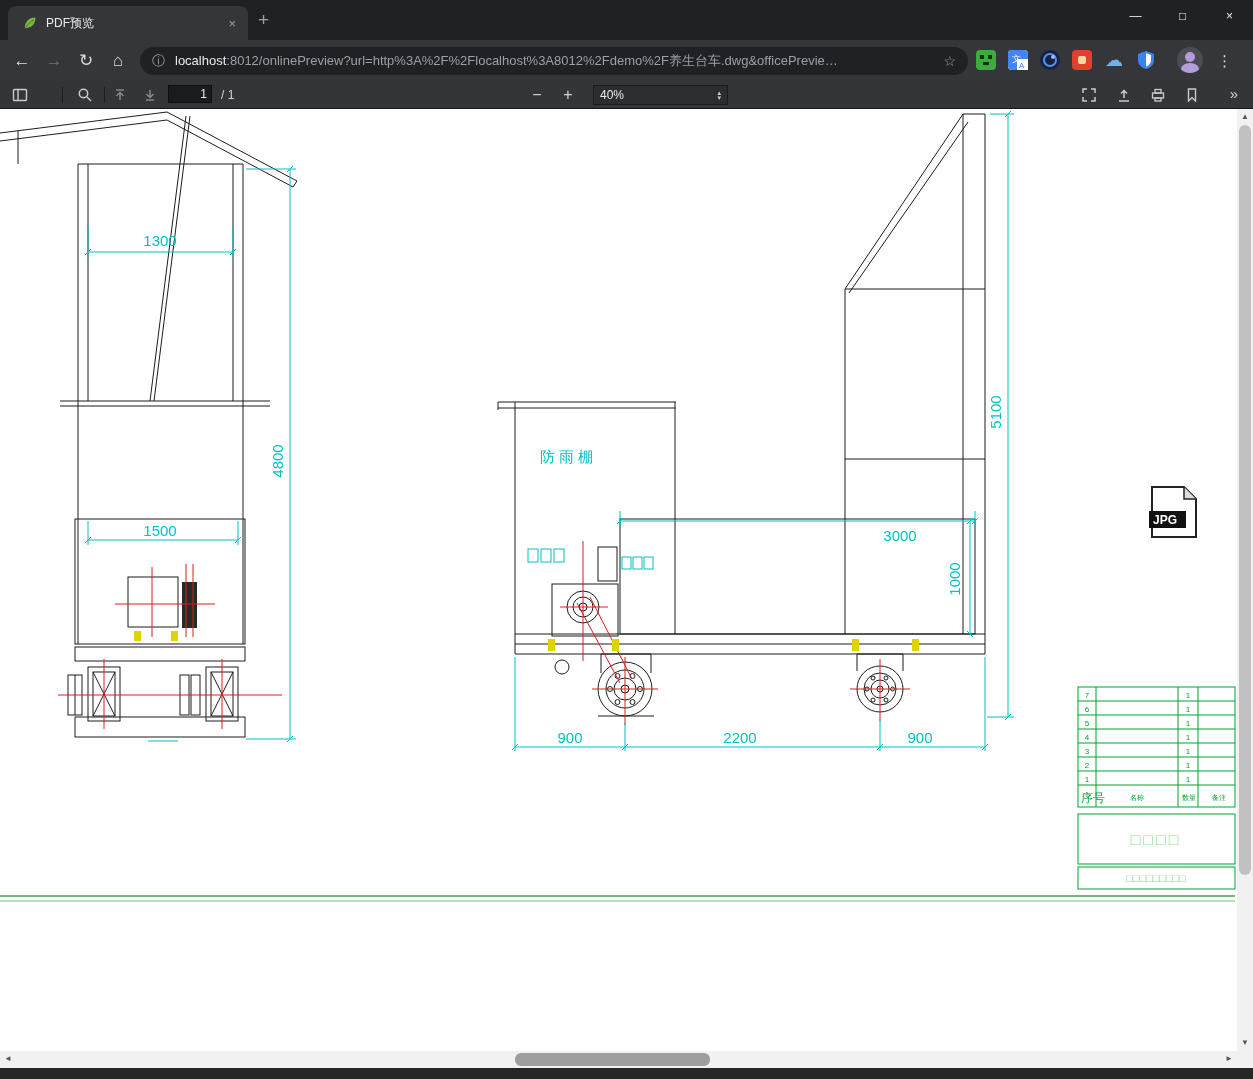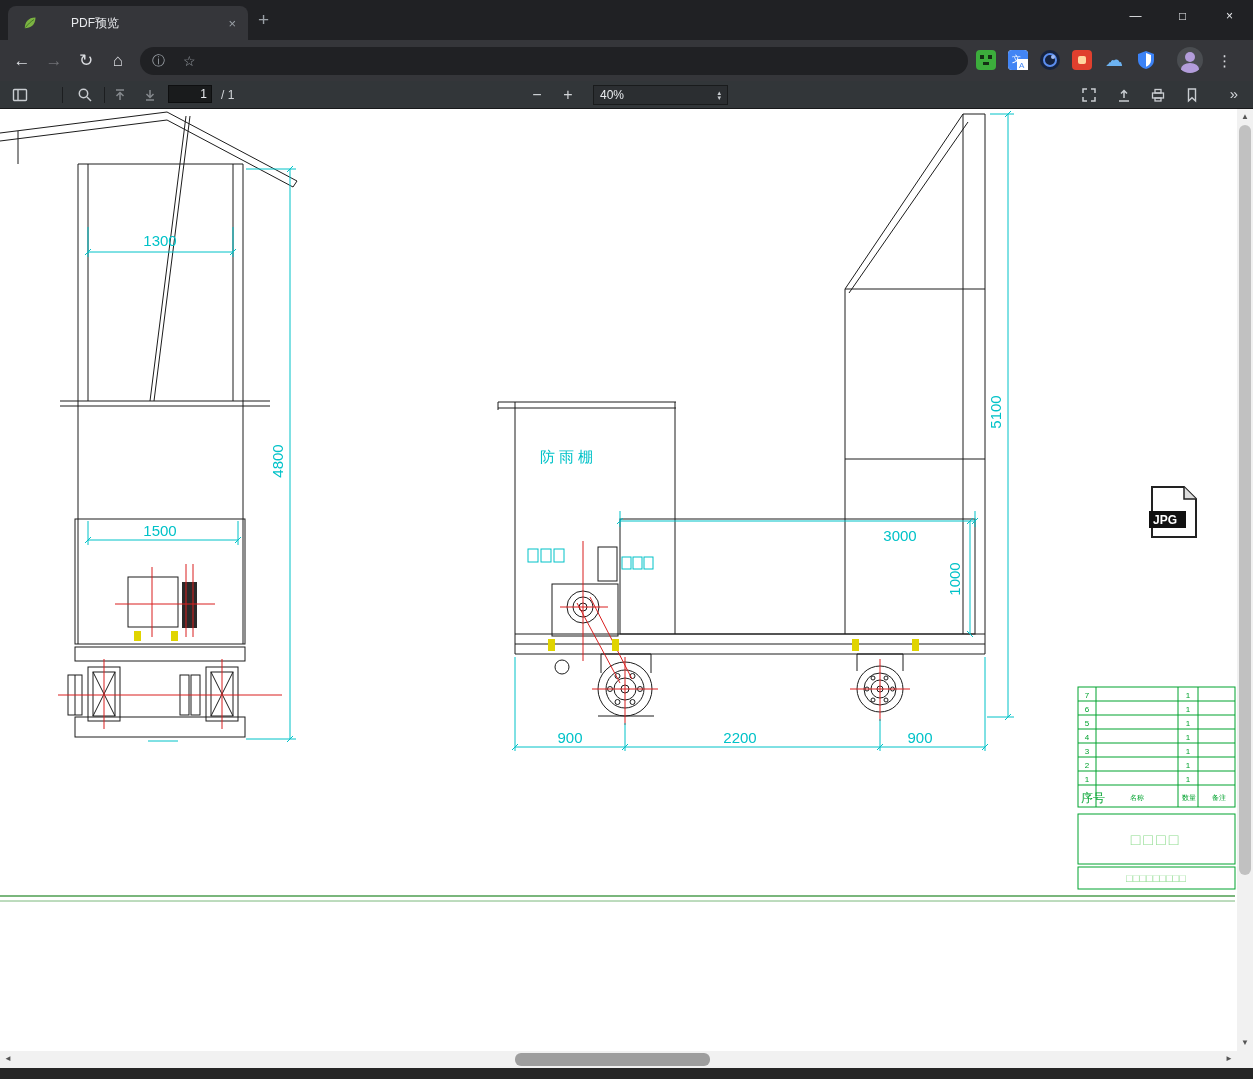--- a/index.html
+++ b/index.html
@@ -1,21 +1,21 @@
 <!DOCTYPE html>
 <html><head>
 <meta charset="utf-8">
 <style>
   html,body{margin:0;padding:0;background:#111;}
   .stage{position:relative;width:1253px;height:1079px;background:#fff;overflow:hidden;
          font-family:"Liberation Sans",sans-serif;-webkit-font-smoothing:antialiased;}
   
   .titlebar{position:absolute;left:0;top:0;width:1253px;height:40px;background:#202124;}
   .tab{position:absolute;left:8px;top:6px;width:240px;height:34px;background:#35363a;
-       border-radius:8px 8px 0 0;display:flex;align-items:center;padding:0 8px;box-sizing:border-box;gap:25px;}
+       border-radius:8px 8px 0 0;display:flex;align-items:center;padding:0 8px;box-sizing:border-box;}
   .favicon{width:16px;height:16px;margin:0 8px 0 6px;flex:0 0 auto;}
   .tab-title{color:#e8eaed;font-size:12px;flex:1 1 auto;white-space:nowrap;overflow:hidden;}
   .tab-close{color:#9aa0a6;font-size:13px;padding:2px 4px;cursor:default;}
   .newtab{position:absolute;left:258px;top:10px;color:#9aa0a6;font-size:19px;line-height:20px;}
   .wctrl{position:absolute;right:0;top:0;height:34px;display:flex;}
   .wctrl span{width:47px;text-align:center;line-height:32px;color:#e8eaed;font-size:12px;}
   
   .navbar{position:absolute;left:0;top:40px;width:1253px;height:41px;background:#35363a;}
   .nav-ic{position:absolute;top:0;height:41px;line-height:41px;text-align:center;width:28px;
           color:#dadce0;font-size:17px;}
@@ -91,20 +91,21 @@
     </div>
   </div>
 
   <div class="navbar">
     <span class="nav-ic" style="left:8px">←</span>
     <span class="nav-ic dim" style="left:40px">→</span>
     <span class="nav-ic" style="left:72px">↻</span>
     <span class="nav-ic" style="left:104px">⌂</span>
     <div class="omnibox">
       <span class="omni-info">ⓘ</span>
+      <span class="url"><b>localhost</b><span>:8012/onlinePreview?url=http%3A%2F%2Flocalhost%3A8012%2Fdemo%2F养生台车.dwg&amp;officePrevie…</span></span>
       <span class="omni-star">☆</span>
     </div>
     <span class="ext" style="left:976px;background:#3cad3c">
       <svg viewBox="0 0 20 20" width="20" height="20">
           <rect x="4" y="5" width="4" height="4" fill="#143014"></rect>
           <rect x="12" y="5" width="4" height="4" fill="#143014"></rect>
           <rect x="7" y="12" width="6" height="3" fill="#143014"></rect>
         </svg>
     </span>
     <span class="ext" style="left:1008px;background:#fff">

